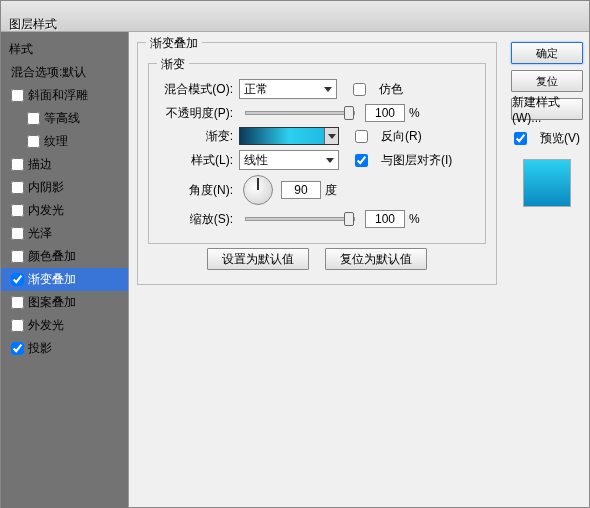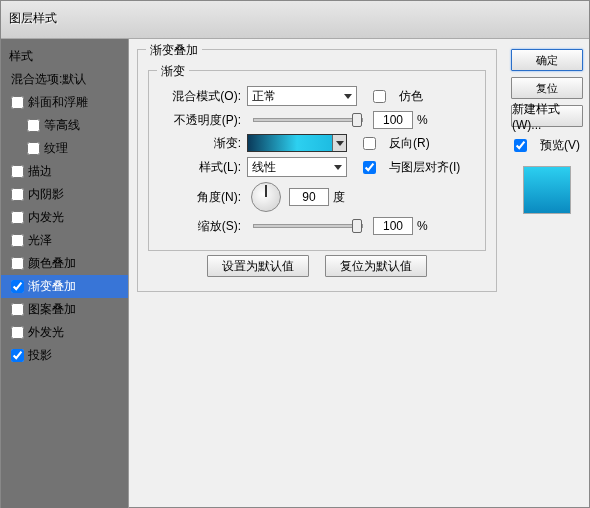--- a/index.html
+++ b/index.html
@@ -1,30 +1,30 @@
 <!DOCTYPE html>
 <html><head>
 <meta charset="utf-8">
 <style>
 *{box-sizing:border-box;font-family:"Microsoft YaHei","SimSun",sans-serif;font-size:12px}
 body{margin:0;background:#ece9d8}
 .window{width:590px;height:508px;background:#f0f0f0;position:relative;border:1px solid #888}
-.titlebar{height:38px;background:linear-gradient(#e8e8e8,#d0d0d0);border-bottom:1px solid #aaa;padding:9px 8px;text-shadow:1px 1px 1px #fff}
+.titlebar{height:22px;background:linear-gradient(#e8e8e8,#d0d0d0);border-bottom:1px solid #aaa;padding:15px 8px;text-shadow:1px 1px 1px #fff}
 .content{display:flex;height:calc(100% - 22px)}
 .left-panel{width:128px;border-right:1px solid #999;background:#737373;padding-top:6px}
 .section-label{padding:3px 8px;font-weight:normal}
 .style-item{padding:3px 6px 3px 10px;display:flex;align-items:center;gap:4px;cursor:pointer}
 .style-item.indent{padding-left:26px}
 .style-item.selected{background:#3875d7;color:#fff}
 .style-item input[type=checkbox]{width:13px;height:13px;margin:0}
 .main-panel{flex:1;padding:10px 8px;position:relative}
 .fieldset{border:1px solid #bbb;padding:6px 10px 14px;margin-bottom:8px;position:relative}
 .fieldset-title{position:absolute;top:-8px;left:8px;background:#f0f0f0;padding:0 4px}
 .inner-fieldset{border:1px solid #bbb;margin-top:14px;padding:10px 8px 10px 8px;position:relative}
-.row{display:flex;align-items:center;margin:5px 8px;gap:4px}
+.row{display:flex;align-items:center;margin:5px 0;gap:4px}
 .label{width:78px;text-align:right;padding-right:2px}
 .combo{height:20px;border:1px solid #888;background:#fff;display:flex;align-items:center;padding:0 4px;justify-content:space-between;width:98px}
 .combo .arrow{width:0;height:0;border-left:4px solid transparent;border-right:4px solid transparent;border-top:5px solid #333}
 .slider{flex:1;height:4px;background:#ccc;border:1px solid #999;position:relative;margin:0 6px;max-width:110px}
 .slider .thumb{position:absolute;width:10px;height:14px;background:#eee;border:1px solid #666;top:-6px;border-radius:2px}
 .numbox{width:40px;height:18px;border:1px solid #888;background:#fff;text-align:center;line-height:16px}
 .chk{display:flex;align-items:center;gap:13px}
 .chk input{width:13px;height:13px;margin:0}
 .gradswatch{width:100px;height:18px;border:1px solid #333;background:linear-gradient(to right,#0a3a5a,#2dd0f0,#18b4dc);display:flex;justify-content:flex-end;align-items:center}
 .gradswatch .arrow{width:14px;height:16px;background:#ddd;border-left:1px solid #666;display:flex;align-items:center;justify-content:center}
@@ -103,21 +103,21 @@
     </div>
 
     <div class="main-panel">
       <div class="fieldset">
         <div class="fieldset-title">渐变叠加</div>
         <div class="inner-fieldset">
           <div class="fieldset-title">渐变</div>
 
           <div class="row">
             <div class="label">混合模式(O):</div>
-            <div class="combo" style="width:110px">
+            <div class="combo" style="width:98px">
               <span>正常</span>
                 <span class="arrow"></span>
             </div>
             <div style="width:8px"></div>
             <label class="chk">
                 <input type="checkbox" style="">
                 <span>仿色</span>
               </label>
           </div>
 

